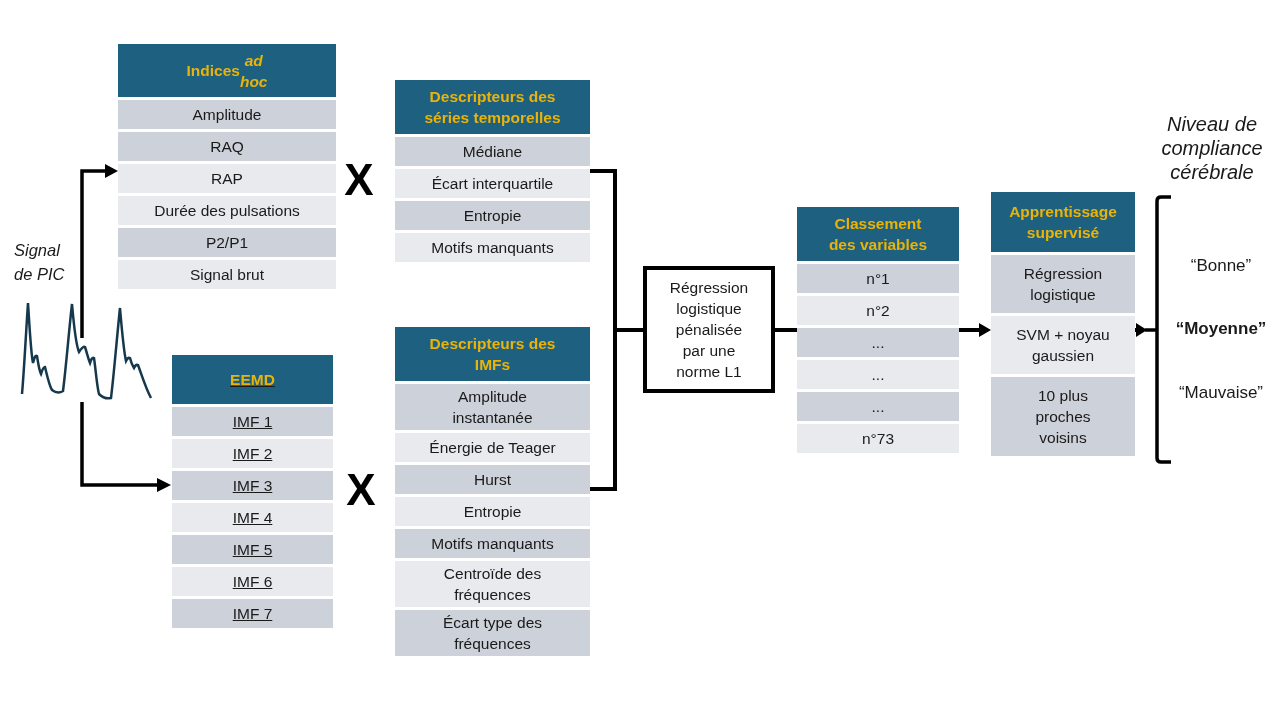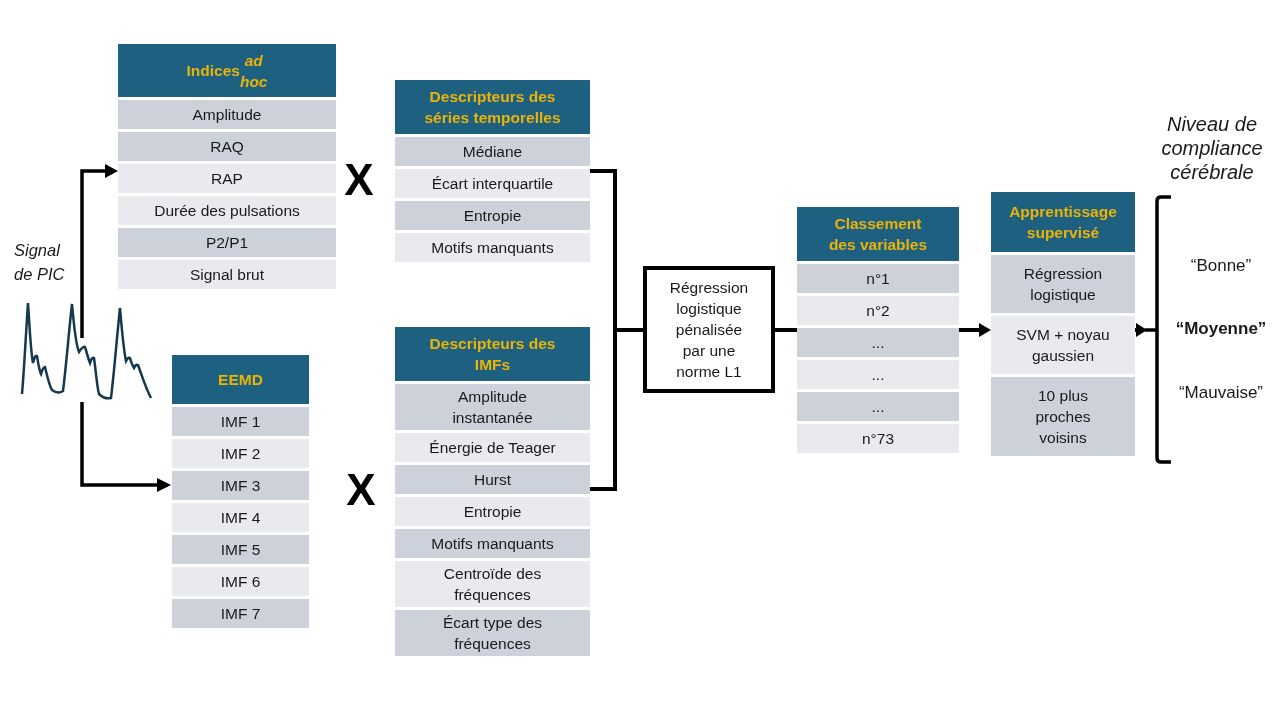--- a/index.html
+++ b/index.html
@@ -23,21 +23,21 @@
     display:flex;align-items:center;justify-content:center;text-align:center;
     white-space:pre-line;padding:2px 4px;box-sizing:border-box;
   }
   .trow.dark{background:var(--row-dark);}
   .trow.light{background:var(--row-light);}
 
   #t-indices{left:118px;top:44px;width:218px;}
   #t-indices .thead{min-height:53px;}
   #t-series{left:395px;top:80px;width:195px;}
   #t-series .thead{min-height:54px;}
-  #t-eemd{left:172px;top:355px;width:137px;}
+  #t-eemd{left:172px;top:355px;width:161px;text-decoration:underline;}
   #t-eemd .thead{min-height:49px;}
   #t-imfs{left:395px;top:327px;width:195px;}
   #t-imfs .thead{min-height:54px;}
   #t-ranking{left:797px;top:207px;width:162px;}
   #t-ranking .thead{min-height:54px;}
   #t-learning{left:991px;top:192px;width:144px;}
   #t-learning .thead{min-height:60px;}
   #t-learning .trow{padding:8px 4px;}
 
   .xmark{

